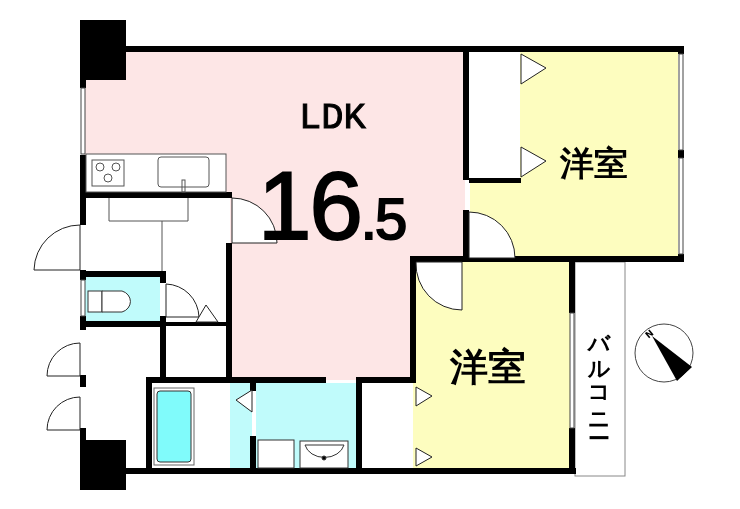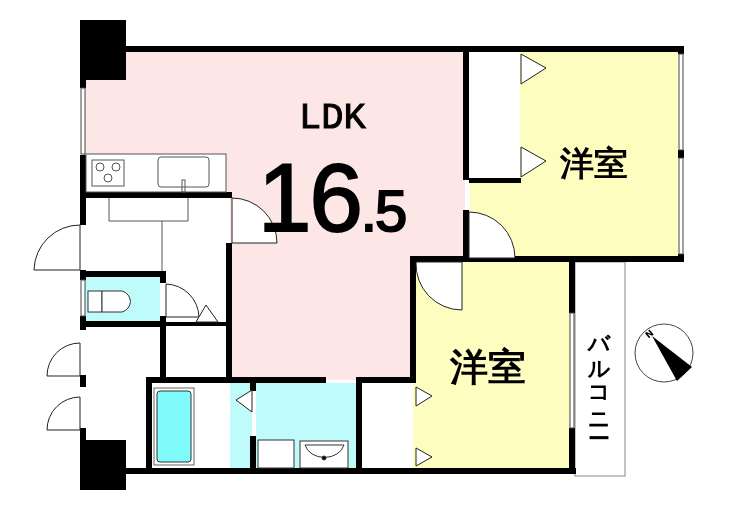--- a/index.html
+++ b/index.html
@@ -1,20 +1,20 @@
 <!DOCTYPE html>
 <html><head>
 <meta charset="utf-8">
 <style>
   html,body{margin:0;padding:0;background:#ffffff;}
   body{width:740px;height:509px;overflow:hidden;position:relative;font-family:"DejaVu Sans",sans-serif;}
   svg{position:absolute;left:0;top:0;}
   .lbl{position:absolute;color:#000;font-weight:bold;white-space:nowrap;line-height:1;}
   .ldk{left:299px;top:100px;font-family:Liberation Mono, monospace;font-size:37px;font-weight:normal;-webkit-text-stroke:1px #000;}
-  .area{left:258px;top:150px;font-family:"Liberation Sans",sans-serif;font-size:96px;font-weight:normal;-webkit-text-stroke:2px #000;letter-spacing:-2px;}
+  .area{left:258px;top:158px;font-family:"Liberation Sans",sans-serif;font-size:96px;font-weight:normal;-webkit-text-stroke:2px #000;letter-spacing:-2px;}
   .area .small{font-size:58px;}
   .room1{left:560px;top:146px;font-size:34px;font-family:"DejaVu Sans",sans-serif;}
   .room2{left:450px;top:348px;font-size:38px;font-family:"DejaVu Sans",sans-serif;}
   .balc{left:588px;top:318px;font-size:22px;writing-mode:vertical-rl;font-family:"DejaVu Sans",sans-serif;letter-spacing:2px;}
 </style>
 </head>
 <body>
 
 <svg width="740" height="509" viewBox="0 0 740 509">
 

